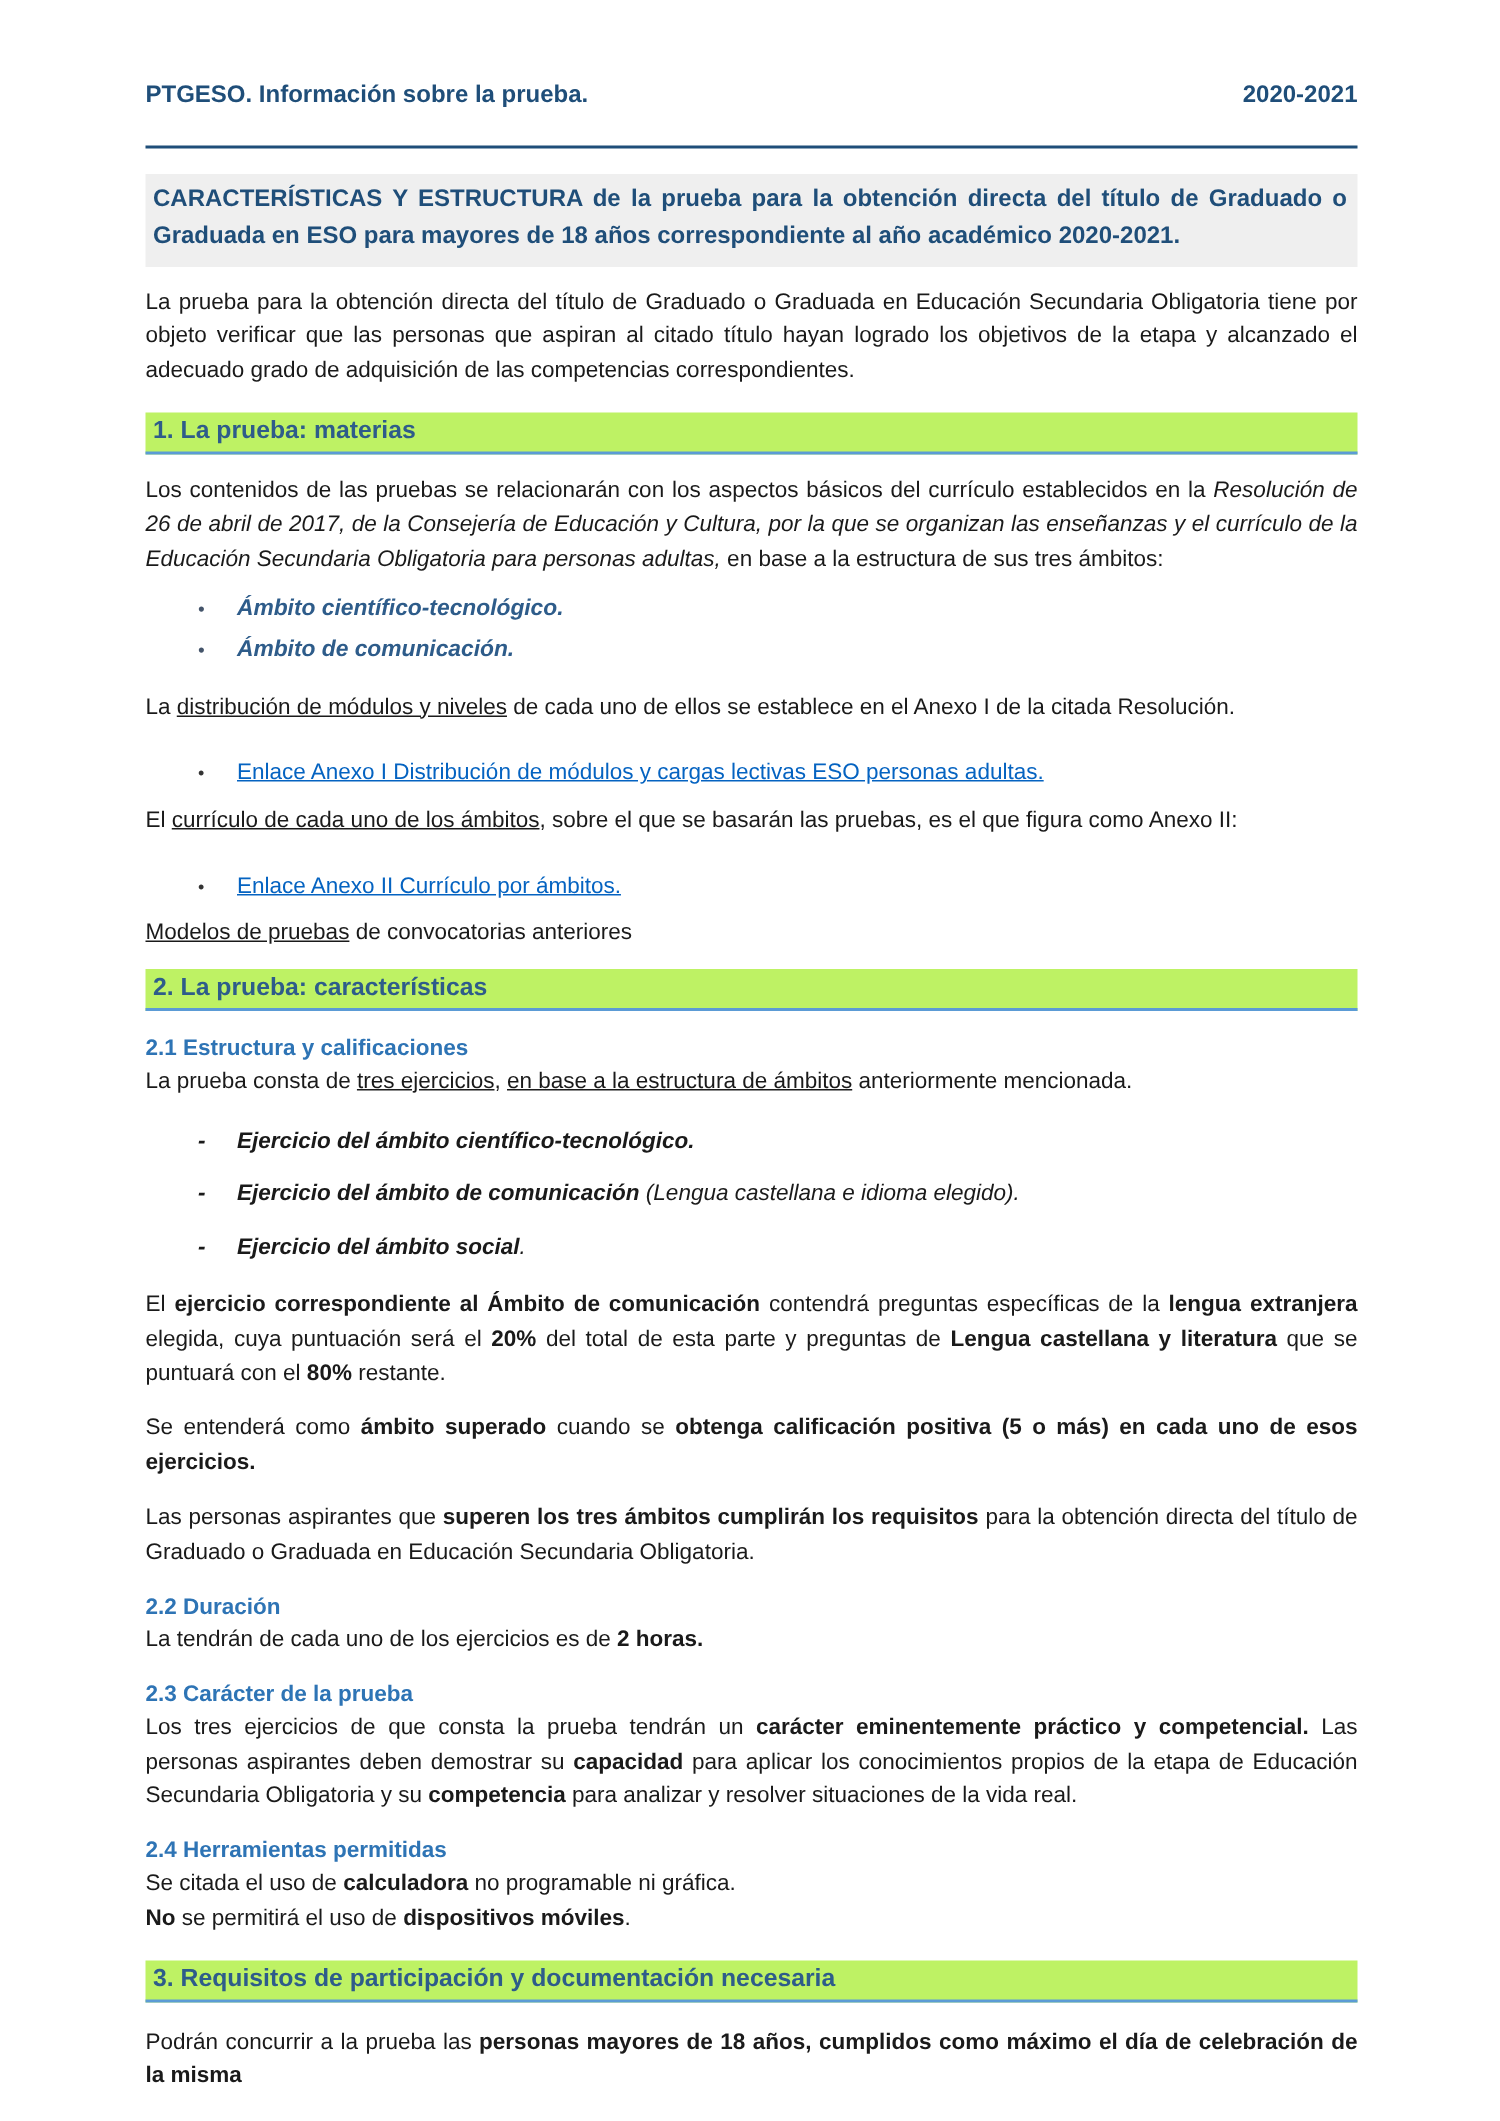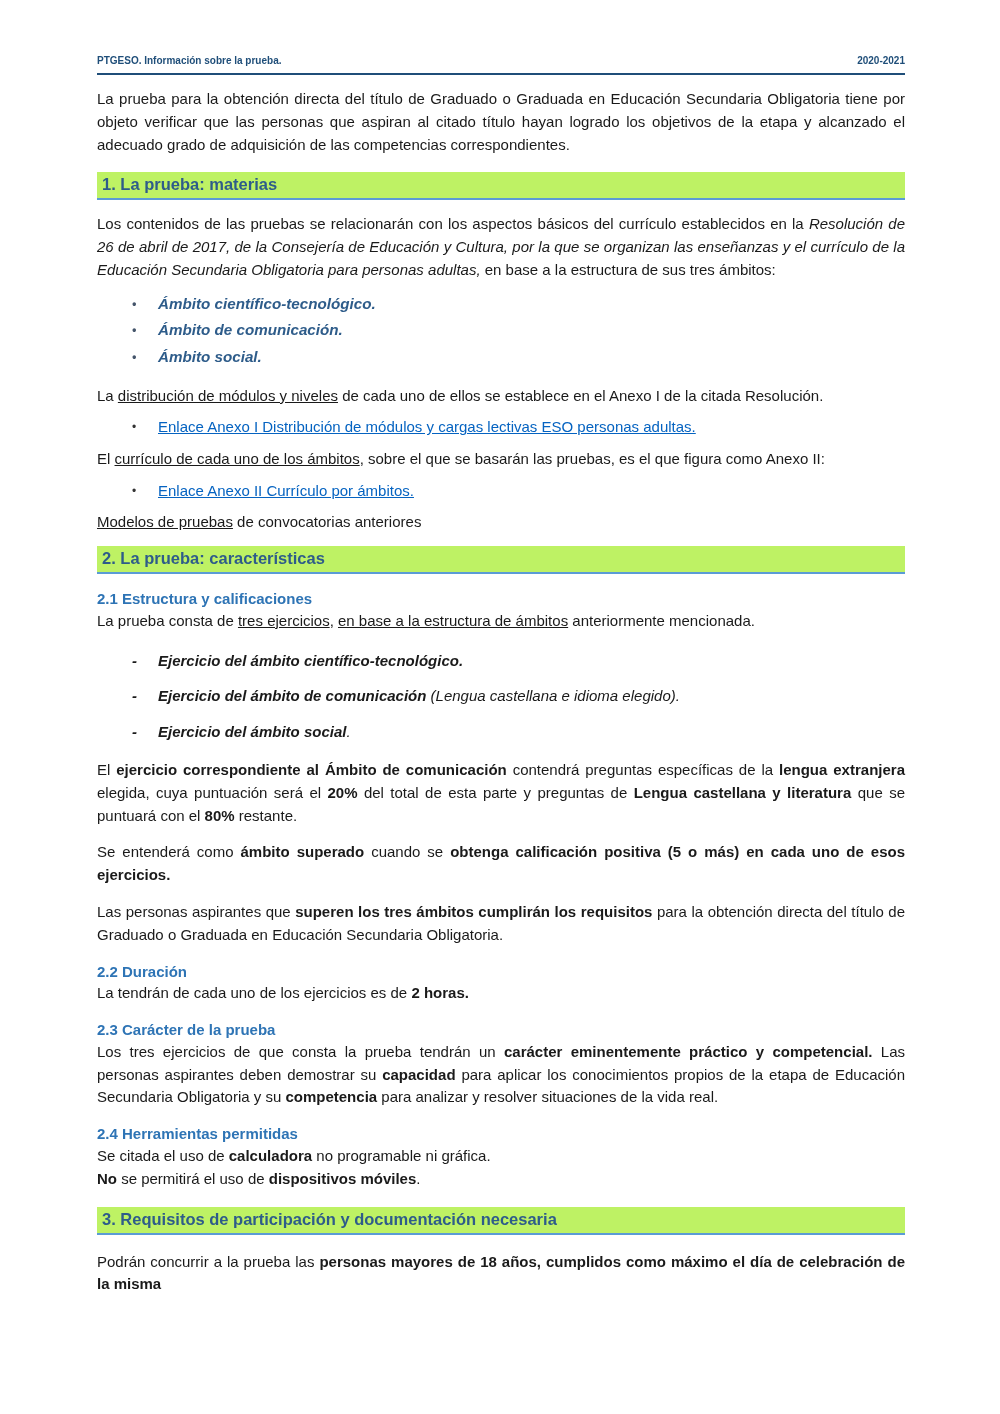--- a/index.html
+++ b/index.html
@@ -5,22 +5,22 @@
   html,body{margin:0;padding:0;background:#ffffff;}
   .page{
     width:1000px;height:1414px;box-sizing:border-box;
     padding:55px 95px 52px 97px;
     display:flex;flex-direction:column;
     font-family:"Liberation Sans",sans-serif;
     font-size:15px;color:#1a1a1a;background:#ffffff;
   }
   .doc-header{
     display:flex;justify-content:space-between;align-items:center;
-    font-weight:bold;font-size:10px;color:#1F4E79;
-    padding-bottom:7px;border-bottom:2px solid #1F4E79;
+    font-weight:bold;font-size:16px;color:#1F4E79;
+    padding-bottom:24px;border-bottom:2px solid #1F4E79;
   }
   .title-block{
     margin-top:17px;background:#EFEFEF;color:#1F4E79;
     font-weight:bold;font-size:16px;line-height:1.55;
     text-align:justify;padding:5px 7px 7px 5px;
   }
   p{margin:0;line-height:1.52;}
   .just{text-align:justify;}
   .mt13{margin-top:13px;}
   .mt14{margin-top:14px;}
@@ -29,51 +29,51 @@
   .sec-heading{
     margin-top:16px;background:#bef264;color:#2E5C8A;
     font-weight:bold;font-size:16.5px;
     padding:3px 8px 4px 5px;border-bottom:2px solid #5B9BD5;
   }
   .sub-heading{margin-top:14px;color:#2E74B5;font-weight:bold;font-size:15px;line-height:1.45;}
   ul{list-style:none;margin:0;padding:0;font-style:italic;}
   .ambitos{margin:9px 0 0 33px;}
   .ambitos li{position:relative;padding-left:28px;color:#2E5C8A;font-weight:bold;line-height:1.75;font-size:15.2px;}
   .ambitos li::before{content:"\2022";position:absolute;left:2px;top:3px;font-size:12px;color:#44546A;}
-  .linkrow{margin:9px 0 9px 33px;position:relative;padding-left:28px;line-height:1.5;}
+  .linkrow{margin:21px 0 9px 33px;position:relative;padding-left:28px;line-height:1.5;}
   .linkrow::before{content:"\2022";position:absolute;left:2px;top:2px;font-size:12px;color:#333;}
   a{color:#0563C1;text-decoration:underline;cursor:pointer;}
   .dashes{margin:4px 0 0 33px;}
   .dashes li{position:relative;padding-left:28px;margin-top:13px;line-height:1.5;}
   .dashes li::before{content:"-";position:absolute;left:2px;font-weight:bold;}
   .u{text-decoration:underline;}
   b,strong{font-weight:bold;}
   em{font-style:italic;}
 </style>
 </head>
 <body>
 
 <div class="page">
 
   <div class="doc-header">
     <span>PTGESO. Información sobre la prueba.</span>
     <span>2020-2021</span>
   </div>
 
+  <div class="title-block">CARACTERÍSTICAS Y ESTRUCTURA de la prueba para la obtención directa del título de Graduado o Graduada en ESO para mayores de 18 años correspondiente al año académico 2020-2021.</div>
 
   <p class="just mt13">La prueba para la obtención directa del título de Graduado o Graduada en Educación Secundaria Obligatoria tiene por objeto verificar que las personas que aspiran al citado título hayan logrado los objetivos de la etapa y alcanzado el adecuado grado de adquisición de las competencias correspondientes.</p>
 
   <div class="sec-heading">1. La prueba: materias</div>
 
   <p class="just mt13"><span>Los contenidos de las pruebas se relacionarán con los aspectos básicos del currículo establecidos en la </span><em>Resolución de 26 de abril de 2017, de la Consejería de Educación y Cultura, por la que se organizan las enseñanzas y el currículo de la Educación Secundaria Obligatoria para personas adultas,</em><span> en base a la estructura de sus tres ámbitos:</span></p>
 
   <ul class="ambitos">
     <li>Ámbito científico-tecnológico.</li>
     <li>Ámbito de comunicación.</li>
-    <li>Ámbito social.</li>
   </ul>
 
   <p class="mt14"><span>La </span><span class="u">distribución de módulos y niveles</span><span> de cada uno de ellos se establece en el Anexo I de la citada Resolución.</span></p>
 
   <div class="linkrow"><a>Enlace Anexo I Distribución de módulos y cargas lectivas ESO personas adultas.</a></div>
 
   <p><span>El </span><span class="u">currículo de cada uno de los ámbitos</span><span>, sobre el que se basarán las pruebas, es el que figura como Anexo II:</span></p>
 
   <div class="linkrow"><a>Enlace Anexo II Currículo por ámbitos.</a></div>
 

